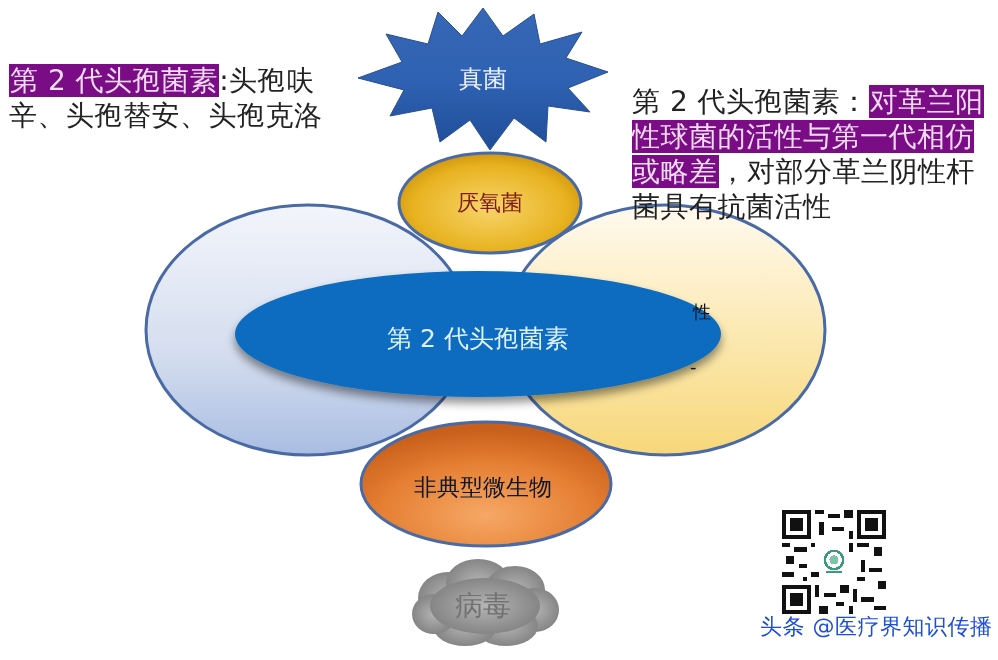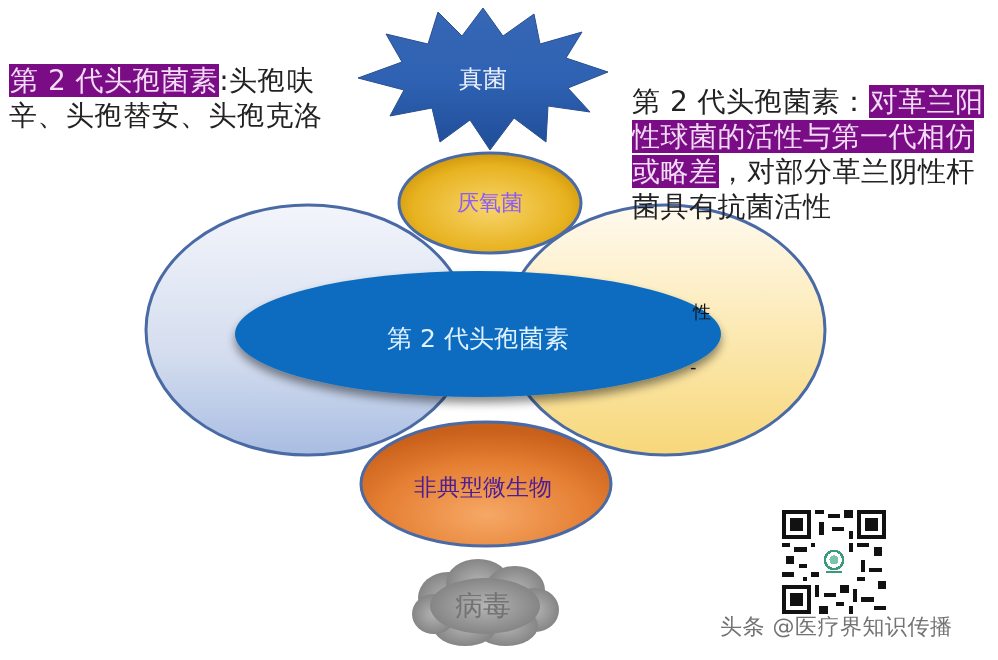--- a/index.html
+++ b/index.html
@@ -16,29 +16,29 @@
     .note .hl {
       background: #7a0d86; color: #f3dcf5; padding: 0 1px;
     }
     .note-left { left: 9px; top: 63px; width: 320px; }
     .note-right { left: 632px; top: 63px; width: 366px; margin-top: 21px; }
     .shape-label {
       position: absolute; text-align: left; white-space: nowrap;
       transform: translate(-50%, -50%);
     }
     .lbl-star { left: 483px; top: 79px; color: #eef2fb; font-size: 24px; }
-    .lbl-anaerobe { left: 490px; top: 203px; color: #8b5cf6; font-size: 22px; }
+    .lbl-anaerobe { left: 490px; top: 203px; color: #7f1d1d; font-size: 22px; }
     .lbl-center { left: 478px; top: 338px; color: #dff1ff; font-size: 25px; }
-    .lbl-atypical { left: 483px; top: 487px; color: #4c1d95; font-size: 23px; }
+    .lbl-atypical { left: 483px; top: 487px; color: #0f172a; font-size: 23px; }
     .lbl-virus { left: 483px; top: 606px; color: #737373; font-size: 28px; }
     .qr {
       position: absolute; left: 779px; top: 510px; width: 110px; height: 104px;
     }
     .watermark {
-      position: absolute; left: 720px; top: 612px; font-size: 22px; color: #737373;
+      position: absolute; left: 760px; top: 612px; font-size: 22px; color: #1d4ed8;
       letter-spacing: 0.5px;
       text-shadow: 1px 1px 0 #fff, -1px -1px 0 #fff, 1px -1px 0 #fff, -1px 1px 0 #fff;
     }
     .partial-glyph { position: absolute; color: #111; font-size: 18px; }
   </style>
 </head>
 <body>
 
 <svg class="diagram" width="998" height="660" viewBox="0 0 998 660">
   <defs>

